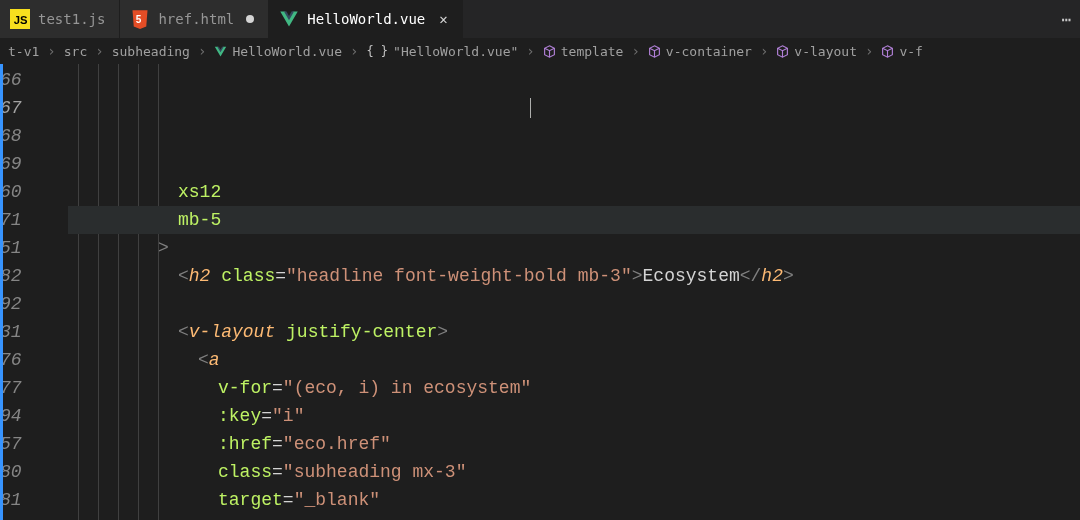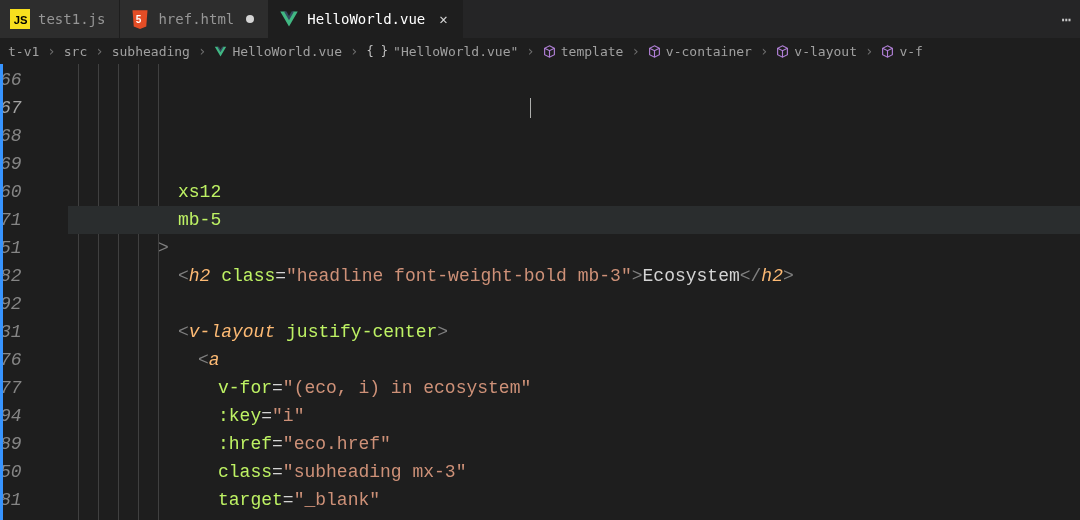--- a/index.html
+++ b/index.html
@@ -212,22 +212,22 @@
       <div class="ln">69</div>
       <div class="ln">60</div>
       <div class="ln">71</div>
       <div class="ln">51</div>
       <div class="ln">82</div>
       <div class="ln">92</div>
       <div class="ln">31</div>
       <div class="ln">76</div>
       <div class="ln">77</div>
       <div class="ln">94</div>
-      <div class="ln">89</div>
-      <div class="ln">50</div>
+      <div class="ln">57</div>
+      <div class="ln">80</div>
       <div class="ln">81</div>
     </div>
   <div class="code" id="code">
     <div class="indent-guides">
       <div class="ig" style="left:10px"></div>
       <div class="ig" style="left:30px"></div>
       <div class="ig" style="left:50px"></div>
       <div class="ig" style="left:70px"></div>
       <div class="ig" style="left:90px"></div>
     </div>

